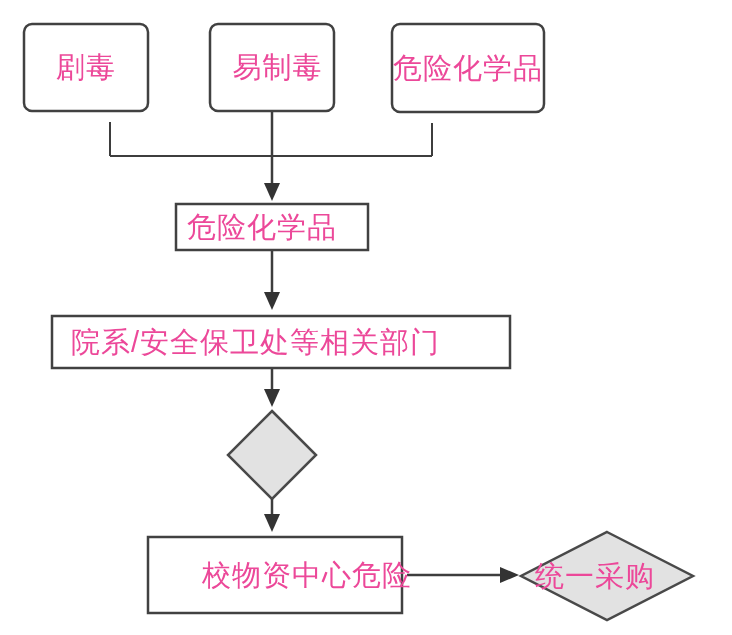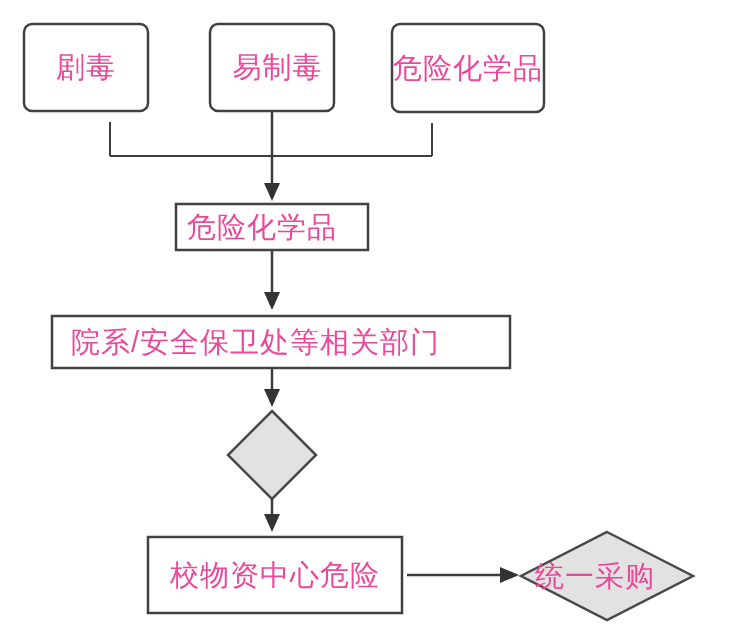--- a/index.html
+++ b/index.html
@@ -28,20 +28,21 @@
     font-size: 29px;
     color: #ec4899;
     letter-spacing: 1px;
     white-space: nowrap;
     text-align: left;
     line-height: 1.25;
   }
   .lbl.two-line {
     flex-direction: column;
     line-height: 37px;
+    padding-left: 32px;
   }
 </style>
 </head>
 <body>
 
 <div class="stage">
 
   <svg width="732" height="635" viewBox="0 0 732 635">
 
     <rect x="24" y="24" width="124" height="87" rx="8" fill="#ffffff" stroke="#414141" stroke-width="2.5"></rect>

